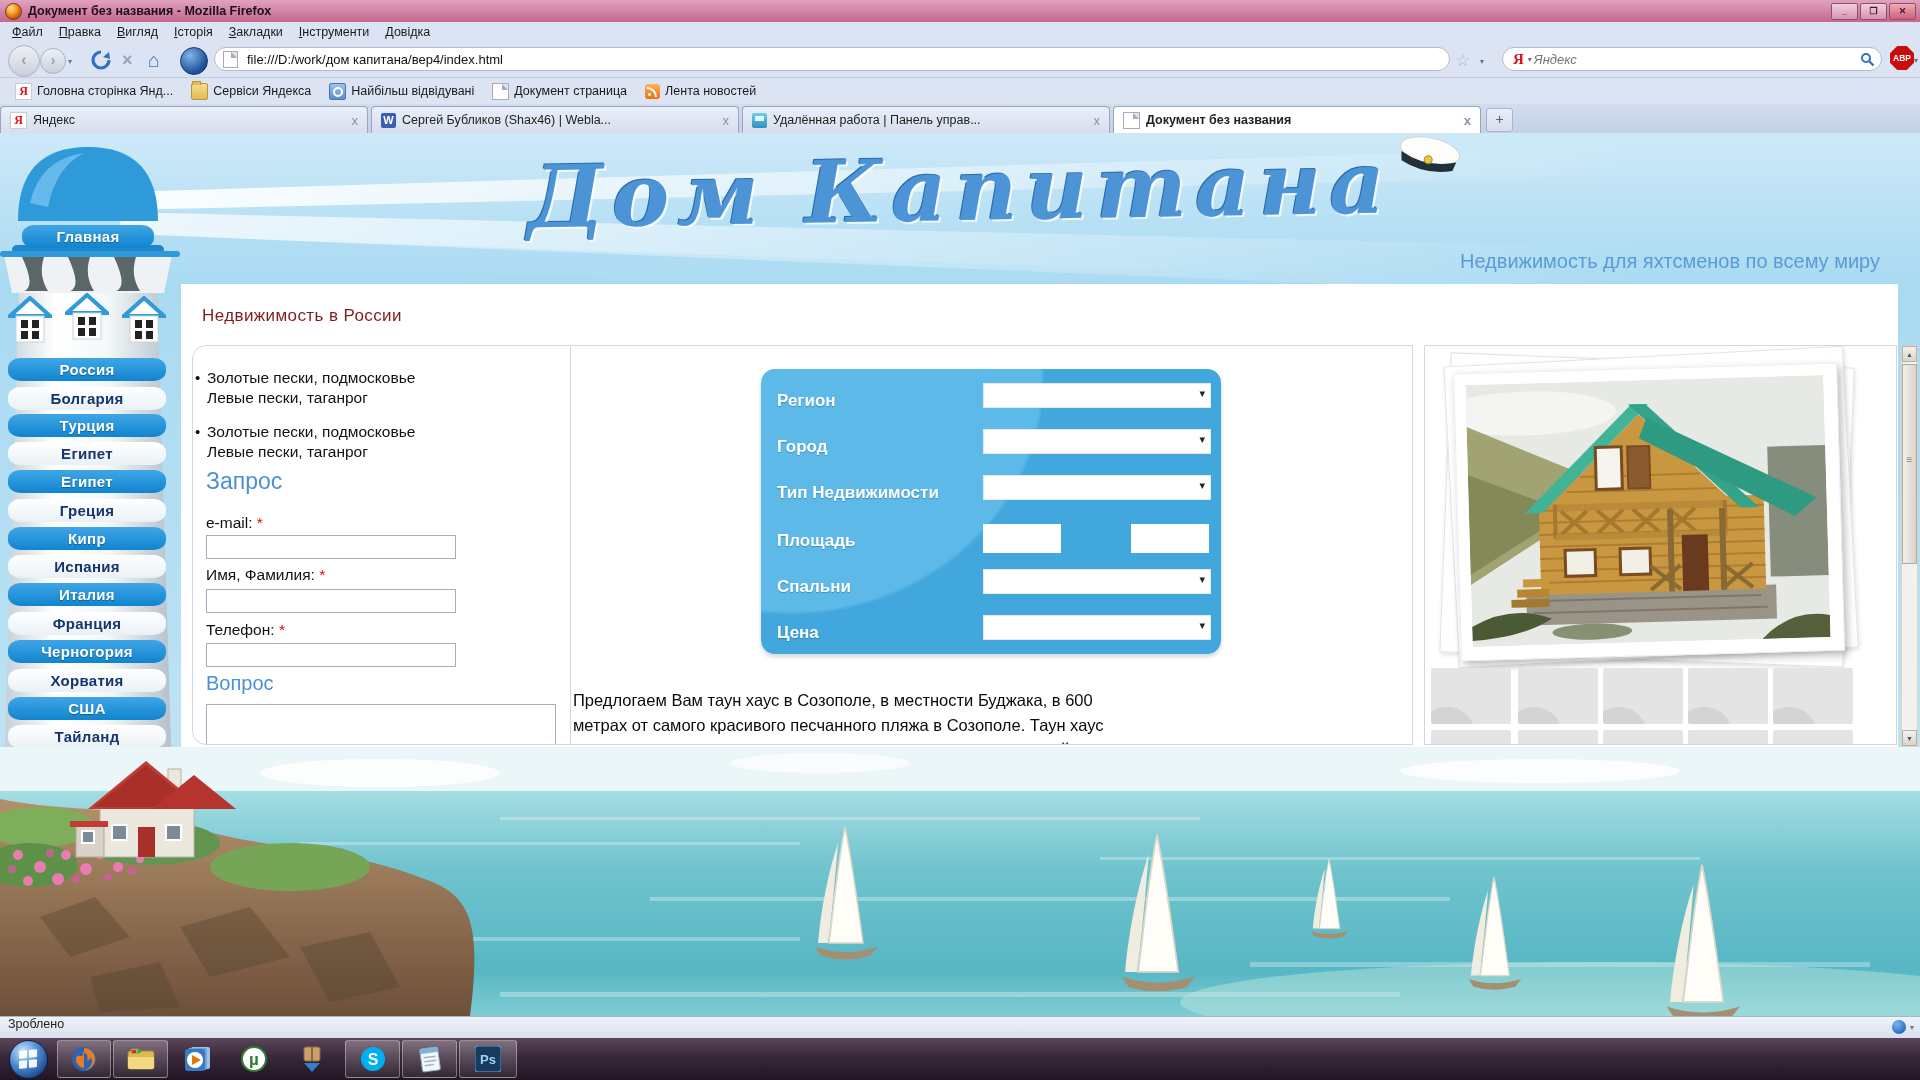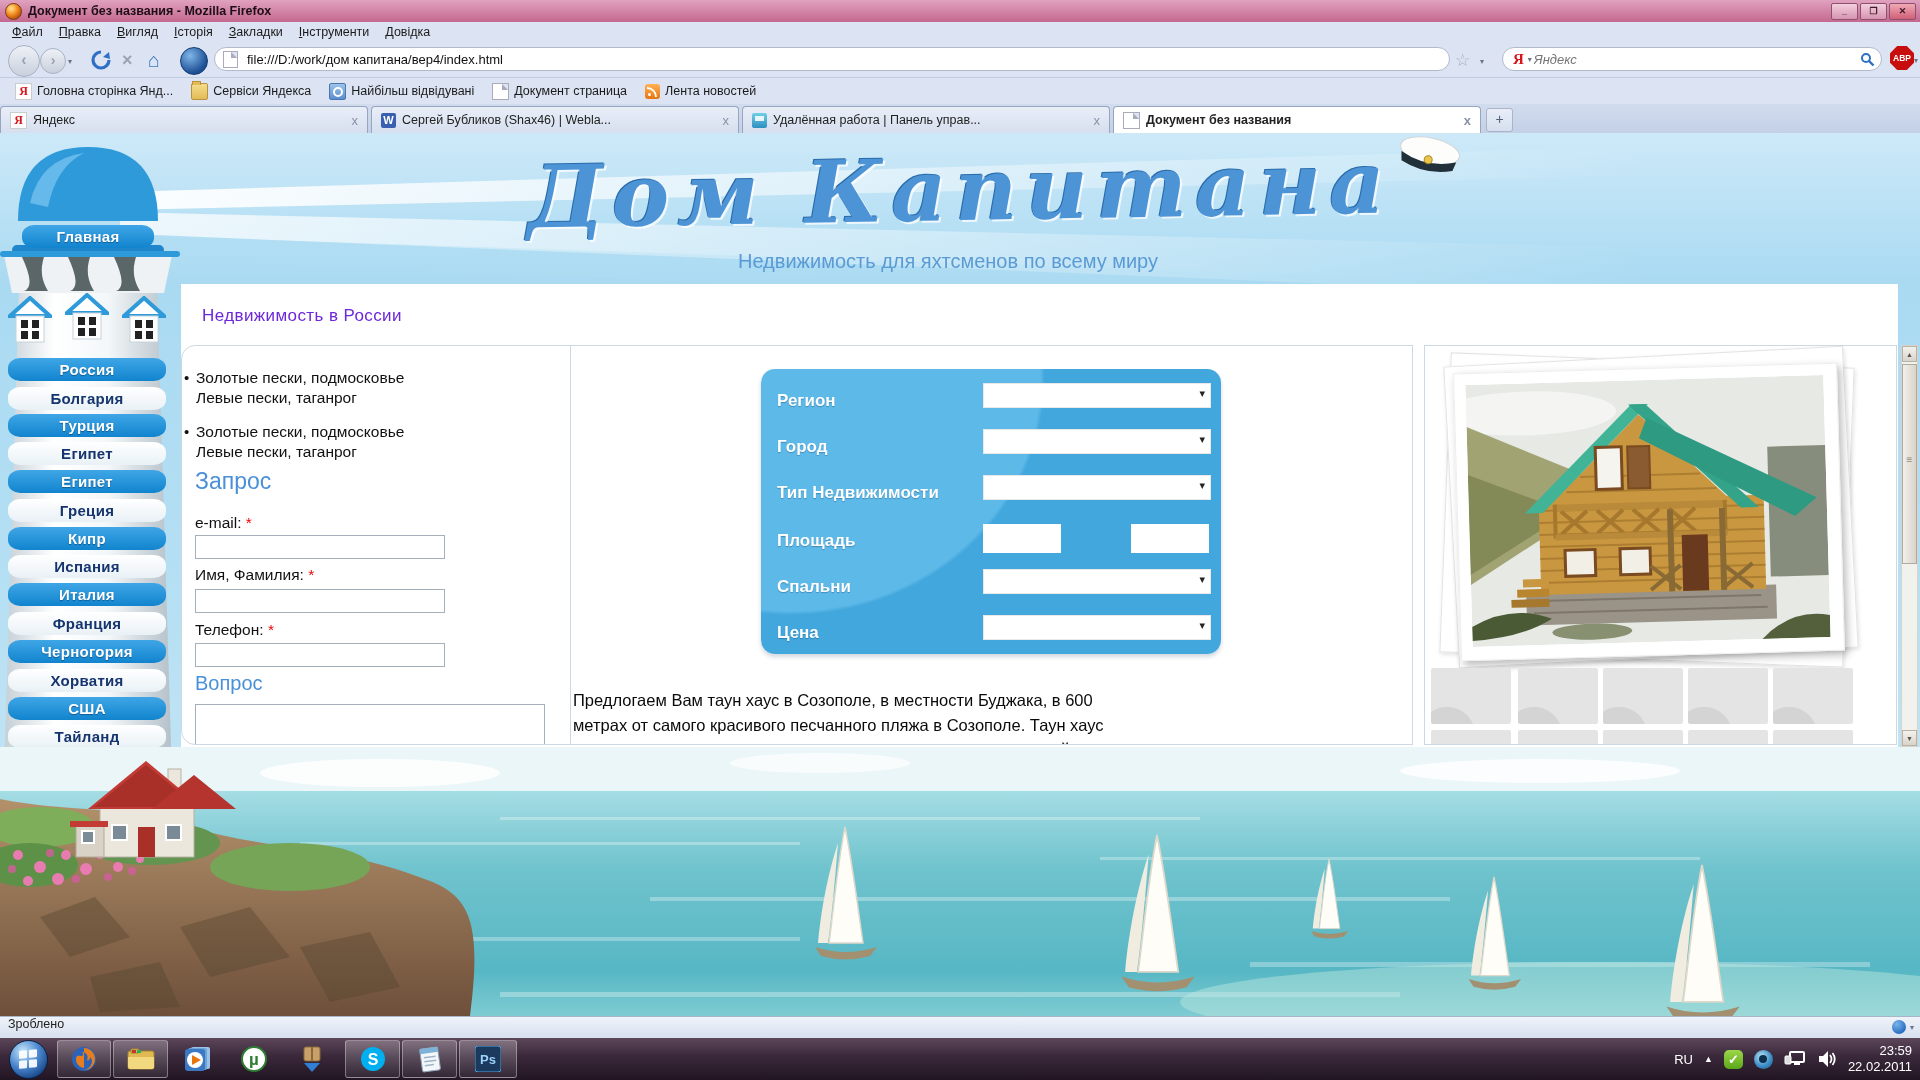--- a/index.html
+++ b/index.html
@@ -79,39 +79,39 @@
     background:linear-gradient(180deg,#cde9f8 0,#a9daf2 150px,#b5dff3 450px,#c3e5f5 700px);}
   .beam{position:absolute;left:120px;height:120px;width:1800px;
     background:linear-gradient(to right,rgba(255,255,255,.95),rgba(255,255,255,0) 85%);}
   .beam1{top:5px;clip-path:polygon(0 45%,100% 0,100% 26%,0 60%);}
   .beam2{top:55px;clip-path:polygon(0 20%,100% 55%,100% 100%,0 38%);opacity:.8;}
   .beam3{top:90px;clip-path:polygon(0 10%,100% 60%,100% 95%,0 28%);opacity:.5;background:linear-gradient(to right,rgba(175,221,243,.9),rgba(175,221,243,0));}
   .site-logo{position:absolute;left:0;top:6px;width:1920px;text-align:center;
     font-family:"DejaVu Serif",serif;font-style:italic;font-weight:bold;font-size:86px;
     color:#4d94d6;letter-spacing:8px;text-shadow:2px 2px 0 rgba(255,255,255,.75),-1px -1px 0 #2a6cab;
     transform:rotate(-1deg);}
-  .tagline{position:absolute;left:0;top:117px;width:1880px;text-align:center;font-size:20px;color:#5b9bd5;padding-left:8px;}
+  .tagline{position:absolute;left:0;top:117px;width:1880px;text-align:right;font-size:20px;color:#5b9bd5;}
 
   
   .lighthouse{position:absolute;left:0;top:0;width:180px;height:645px;}
   .tower{position:absolute;left:4px;top:150px;width:168px;height:495px;
     background:linear-gradient(90deg,#c4cfd6 0,#ffffff 30%,#f3f7f9 62%,#b4c0c9 100%);
     clip-path:polygon(9% 0,91% 0,100% 100%,0 100%);}
   .band{position:absolute;left:8px;width:158px;height:23px;border-radius:12px/10px;text-align:center;
     font-weight:bold;font-size:15px;line-height:23px;letter-spacing:.3px;}
   .band.blue{background:linear-gradient(#3fa6e6,#1184ce);color:#fff;text-shadow:0 1px 1px rgba(0,30,70,.45);}
   .band.white{background:linear-gradient(#ffffff,#e9f1f6);color:#16356e;}
   .band.plain{background:rgba(255,255,255,.35);color:#26406e;}
   .mini-house{position:absolute;width:44px;height:48px;}
 
   
   .content-panel{position:absolute;left:181px;top:151px;width:1717px;height:463px;background:#fff;overflow:hidden;}
-  .page-heading{position:absolute;left:21px;top:22px;font-size:17px;font-weight:500;color:#6d28d9;letter-spacing:.4px;}
+  .page-heading{position:absolute;left:21px;top:22px;font-size:17px;font-weight:500;color:#7f1d1d;letter-spacing:.4px;}
   .col{position:absolute;top:61px;height:400px;border:1px solid #ccd9e4;background:#fff;box-sizing:border-box;overflow:hidden;}
-  .col-left{left:0;width:409px;border-radius:14px;}
+  .col-left{left:11px;width:409px;border-radius:14px;}
   .col-mid{left:389px;width:843px;}
   .col-right{left:1243px;width:473px;}
   .listing{position:absolute;left:14px;font-size:15.5px;color:#111;line-height:20px;}
   .listing::before{content:"•";position:absolute;left:-12px;top:0;font-size:15px;}
   .req-h{position:absolute;left:13px;font-size:23px;color:#4a90d9;}
   .f-label{position:absolute;left:13px;font-size:15.5px;color:#111;}
   .req-star{color:#e00;}
   .f-input{position:absolute;left:13px;width:240px;height:20px;border:1px solid #a4afbc;background:#fff;font-size:14px;padding:1px 4px;font-family:"Liberation Sans",sans-serif;}
   .f-textarea{position:absolute;left:13px;width:344px;height:54px;border:1px solid #a4afbc;background:#fff;resize:none;font-family:"Liberation Sans",sans-serif;}
 
@@ -632,34 +632,15 @@
           <line x1="7" y1="20" x2="16" y2="20" stroke="#9db4c8" stroke-width="1.5"></line>
         </g>
       </svg>
     </div>
     <div class="task-btn" style="left:459px;width:58px;">
       <svg width="26" height="26" viewBox="0 0 26 26">
         <rect width="26" height="26" rx="3" fill="#1c3a5e" stroke="#4aa3e0"></rect>
         <text x="13" y="18" text-anchor="middle" font-size="13" font-weight="bold" fill="#9cd2f7" font-family="Liberation Sans,sans-serif">Ps</text>
       </svg>
     </div>
-    <div class="tray">
-      <span class="tray-txt">RU</span>
-      <span style="font-size:9px;">▲</span>
-      <span class="tray-ico t-skype">✓</span>
-      <span class="tray-ico t-cam"></span>
-      <svg width="22" height="18" viewBox="0 0 22 18">
-        <rect x="6" y="2" width="14" height="10" rx="1" fill="none" stroke="#fff" stroke-width="2"></rect>
-        <rect x="10" y="13" width="6" height="2" fill="#fff"></rect>
-        <rect x="1" y="6" width="6" height="8" rx="1" fill="#ddd" stroke="#fff"></rect>
-      </svg>
-      <svg width="20" height="18" viewBox="0 0 20 18">
-        <polygon points="2,6 6,6 11,1 11,17 6,12 2,12" fill="#fff"></polygon>
-        <path d="M13 5 q3 4 0 8 M15.5 3 q4.5 6 0 12" stroke="#fff" stroke-width="1.8" fill="none"></path>
-      </svg>
-      <div class="clock">
-        <div>23:59</div>
-        <div>22.02.2011</div>
-      </div>
-    </div>
   </div>
 
 </div>
 
 </body></html>

